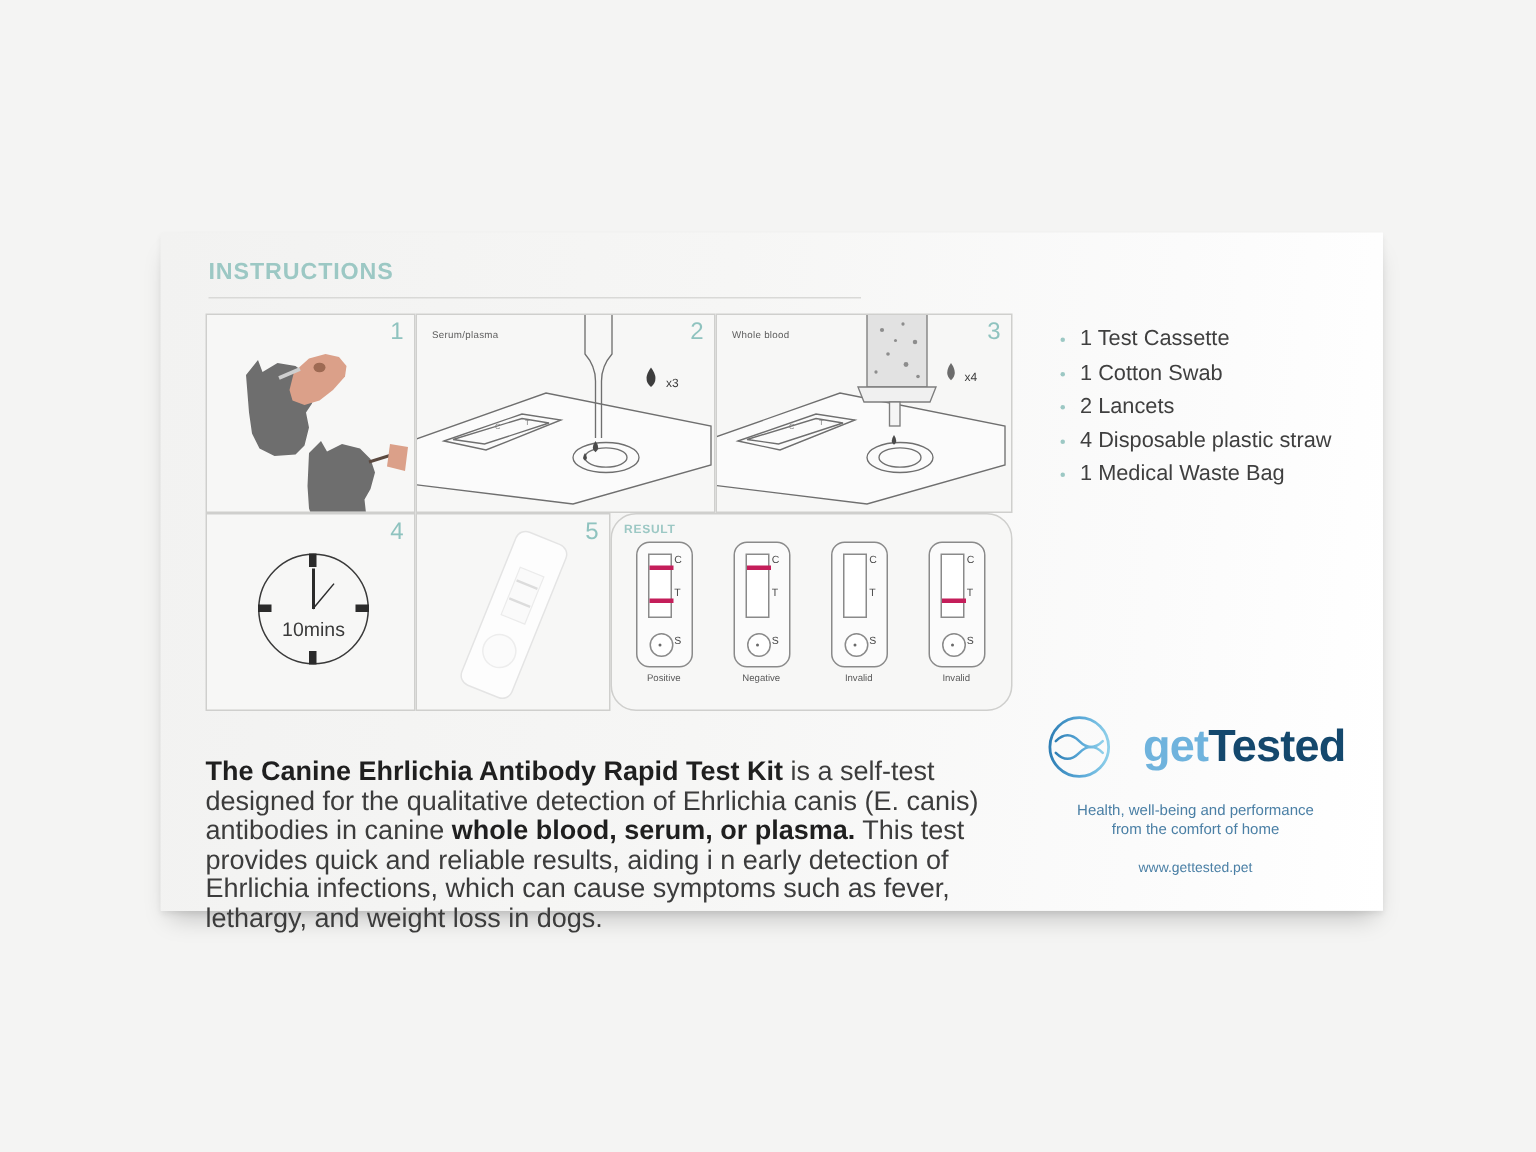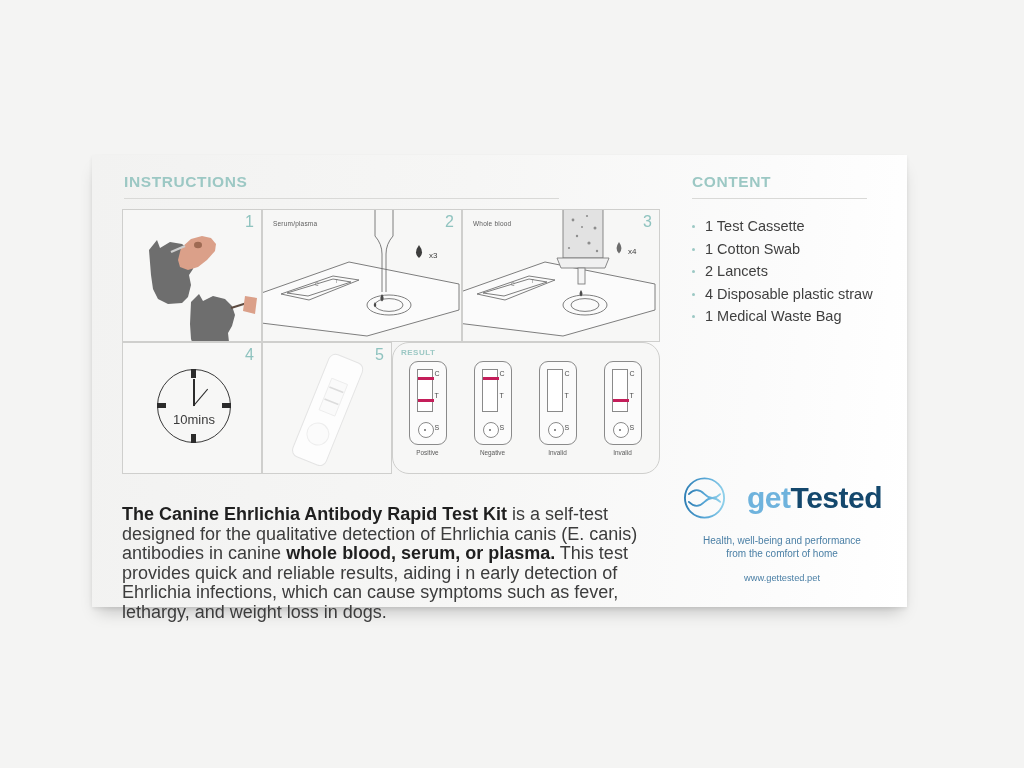--- a/index.html
+++ b/index.html
@@ -7,21 +7,21 @@
     width:1024px;height:768px;
     background:#f4f4f3;
     font-family:"Liberation Sans", sans-serif;
     overflow:hidden;
     position:relative;
   }
 
   
   #leaflet-card{
     position:absolute;
-    left:92px;top:155px;
+    left:107px;top:155px;
     width:815px;height:452px;
     background:linear-gradient(95deg,#f2f2f1 0%,#f6f6f5 45%,#fbfbfb 80%,#ffffff 100%);
     box-shadow:0 10px 16px -6px rgba(0,0,0,.22), 0 2px 4px rgba(0,0,0,.07);
     box-sizing:border-box;
   }
 
   
   .col-heading{
     font-size:15.5px;
     font-weight:bold;
@@ -163,24 +163,20 @@
 </head>
 <body>
 
 <div id="leaflet-card">
 
   <div id="instructions-header">
     <div class="col-heading">INSTRUCTIONS</div>
     <div class="heading-rule"></div>
   </div>
 
-  <div id="content-header">
-    <div class="col-heading">CONTENT</div>
-    <div class="heading-rule"></div>
-  </div>
 
   <div id="instruction-grid">
 
     <div class="panel" id="panel-1">
       <span class="panel-num">1</span>
       <svg width="140" height="133" viewBox="0 0 140 133">
 
         <path class="dog" fill="#6e6e6e" d="M26 40 l8 -10 3 8 10 -6 12 2 8 6 5 9 -2 10 -4 6 2 10 -3 12 -6 6 -14 1 -10 -5 -5 -10 -2 -14 z"></path>
 
         <path fill="#dba089" d="M58 38 l10 -9 11 -3 9 2 5 6 -1 7 -8 9 -9 7 -10 3 -8 -3 -2 -7 z"></path>

